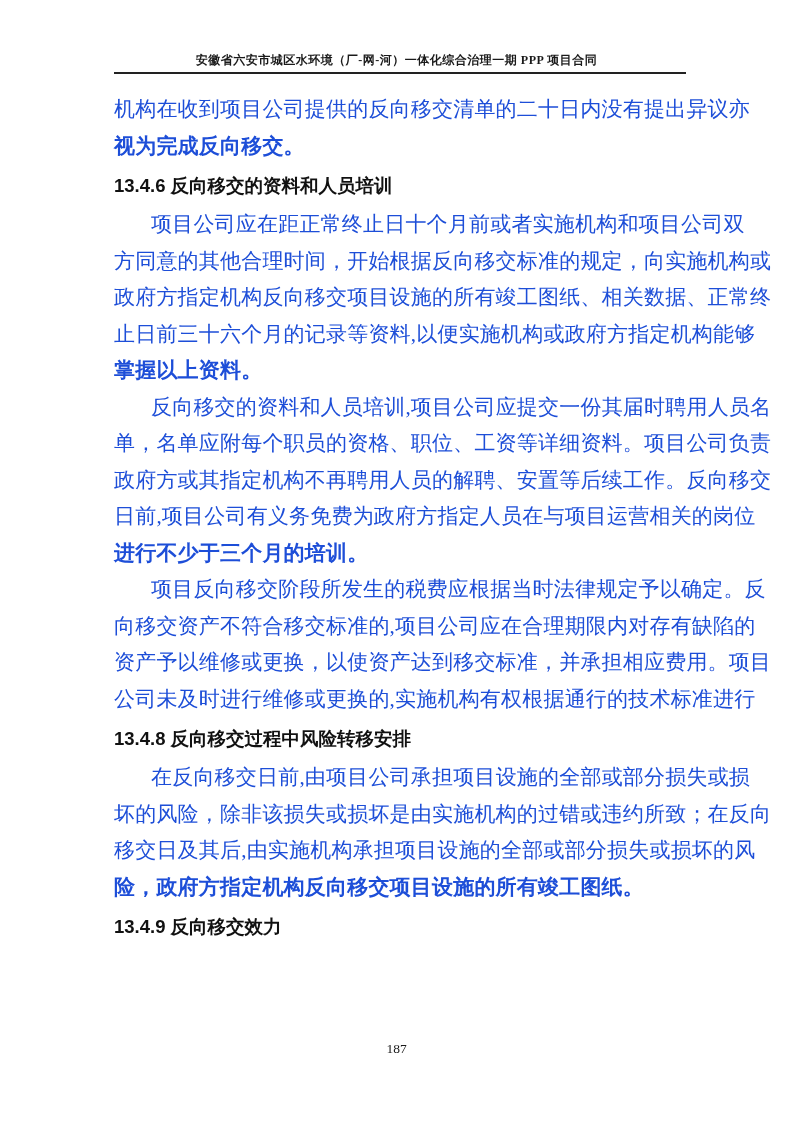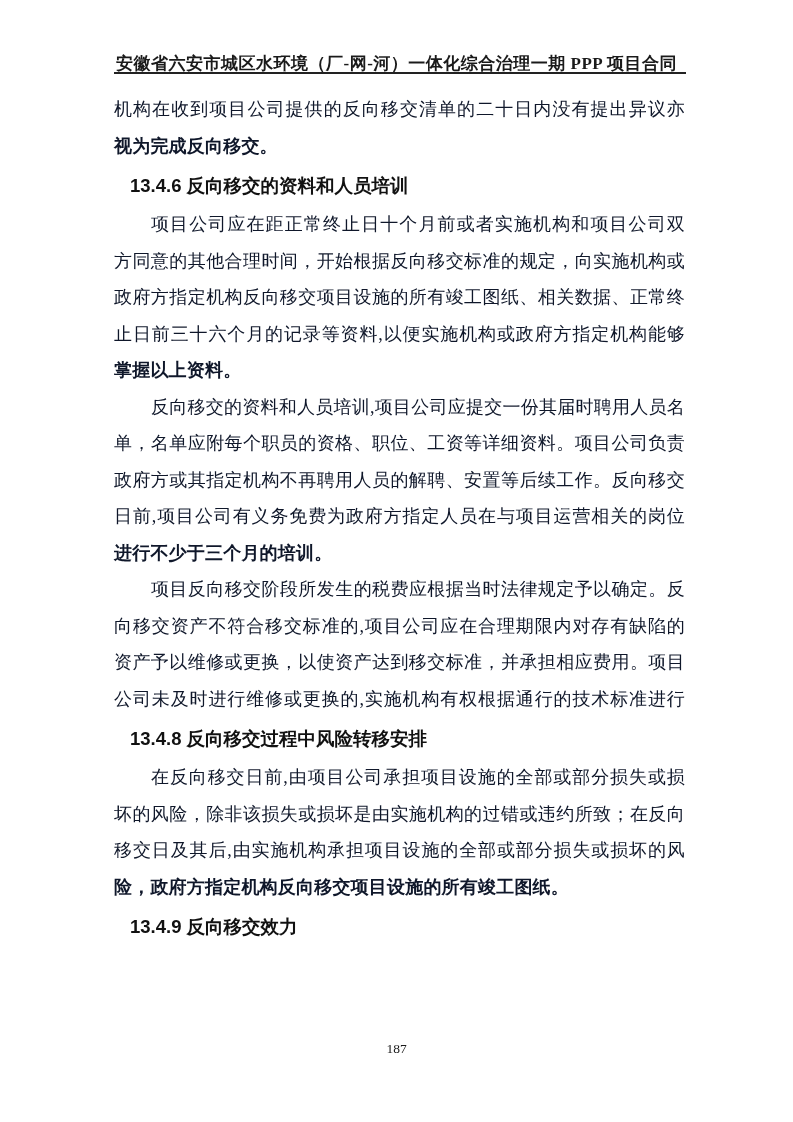--- a/index.html
+++ b/index.html
@@ -16,21 +16,21 @@
     font-family: "Liberation Serif", "DejaVu Serif", serif;
     color: #1f1f1f;
   }
   
   .header-title {
     position: absolute;
     top: 52px;
     left: 0;
     right: 0;
     text-align: center;
-    font-size: 17px;
+    font-size: 12px;
     font-weight: bold;
     letter-spacing: 0.5px;
     color: #1a1a1a;
   }
   .header-rule {
     position: absolute;
     top: 72px;
     left: 114px;
     width: 572px;
     height: 0;
@@ -40,41 +40,41 @@
   .content {
     position: absolute;
     top: 91px;
     left: 114px;
     width: 571px;
   }
   .paragraph {
     margin: 0;
   }
   .line {
-    font-size: 18px;
+    font-size: 21px;
     line-height: 36.5px;
     letter-spacing: 0.2px;
     text-align: justify;
     text-align-last: justify;
     white-space: nowrap;
-    color: #0f172a;
+    color: #1d4ed8;
   }
   .line.last {
     text-align: right;
     text-align-last: left;
     font-weight: bold;
   }
   .line.indent {
     text-indent: 37px;
   }
   .heading {
     font-size: 18.5px;
     font-weight: bold;
     line-height: 30px;
-    margin: 7px 0 5px 16px;
+    margin: 7px 0 5px 0;
     color: #111111;
     font-family: "Liberation Sans", "DejaVu Sans", "Liberation Serif", sans-serif;
   }
   
   .page-footer {
     position: absolute;
     top: 1041px;
     left: 0;
     right: 0;
     text-align: center;

